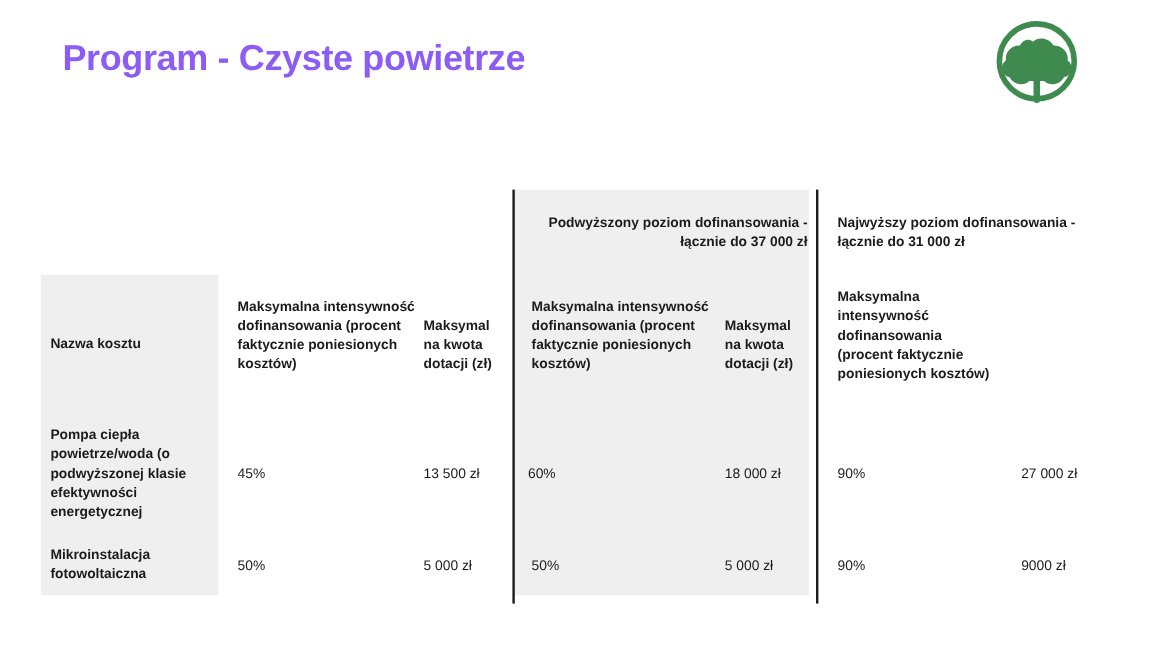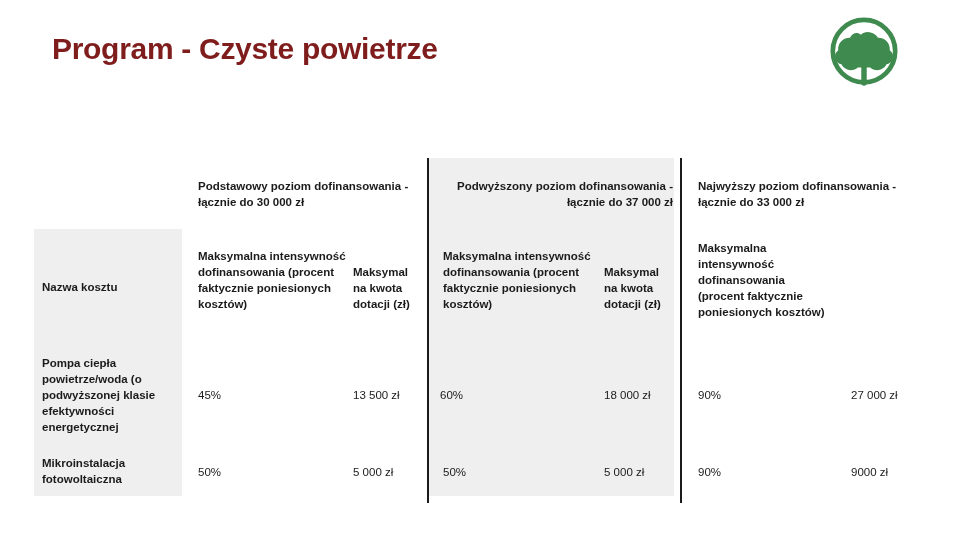--- a/index.html
+++ b/index.html
@@ -18,21 +18,21 @@
   }
 
   
   .page-title {
     position: absolute;
     left: 52px;
     top: 32px;
     font-size: 30px;
     font-weight: bold;
     letter-spacing: -0.3px;
-    color: #7f1d1d;
+    color: #8b5cf6;
     white-space: nowrap;
   }
 
   
   .logo {
     position: absolute;
     left: 800px;
     top: 16px;
     width: 128px;
     height: 124px;
@@ -168,23 +168,22 @@
 </div>
 
 <div class="table">
 
   <div class="shade shade-left"></div>
   <div class="shade shade-mid"></div>
 
   <div class="rule rule-a"></div>
   <div class="rule rule-b"></div>
 
-  <div class="cell group-head gh1">Podstawowy poziom dofinansowania - łącznie do 30 000 zł</div>
   <div class="cell group-head gh2">Podwyższony poziom dofinansowania - łącznie do 37 000 zł</div>
-  <div class="cell group-head gh3">Najwyższy poziom dofinansowania - łącznie do 33 000 zł</div>
+  <div class="cell group-head gh3">Najwyższy poziom dofinansowania - łącznie do 31 000 zł</div>
 
   <div class="cell sub-head sh-a1">Maksymalna intensywność dofinansowania (procent faktycznie poniesionych kosztów)</div>
   <div class="cell sub-head sh-b1">Maksymal na kwota dotacji (zł)</div>
 
   <div class="cell sub-head sh-a2">Maksymalna intensywność dofinansowania (procent faktycznie poniesionych kosztów)</div>
   <div class="cell sub-head sh-b2">Maksymal na kwota dotacji (zł)</div>
 
   <div class="cell sub-head sh-a3">Maksymalna intensywność dofinansowania (procent faktycznie poniesionych kosztów)</div>
 
   <div class="cell row-label lc-r1">Pompa ciepła powietrze/woda (o podwyższonej klasie efektywności energetycznej</div>

